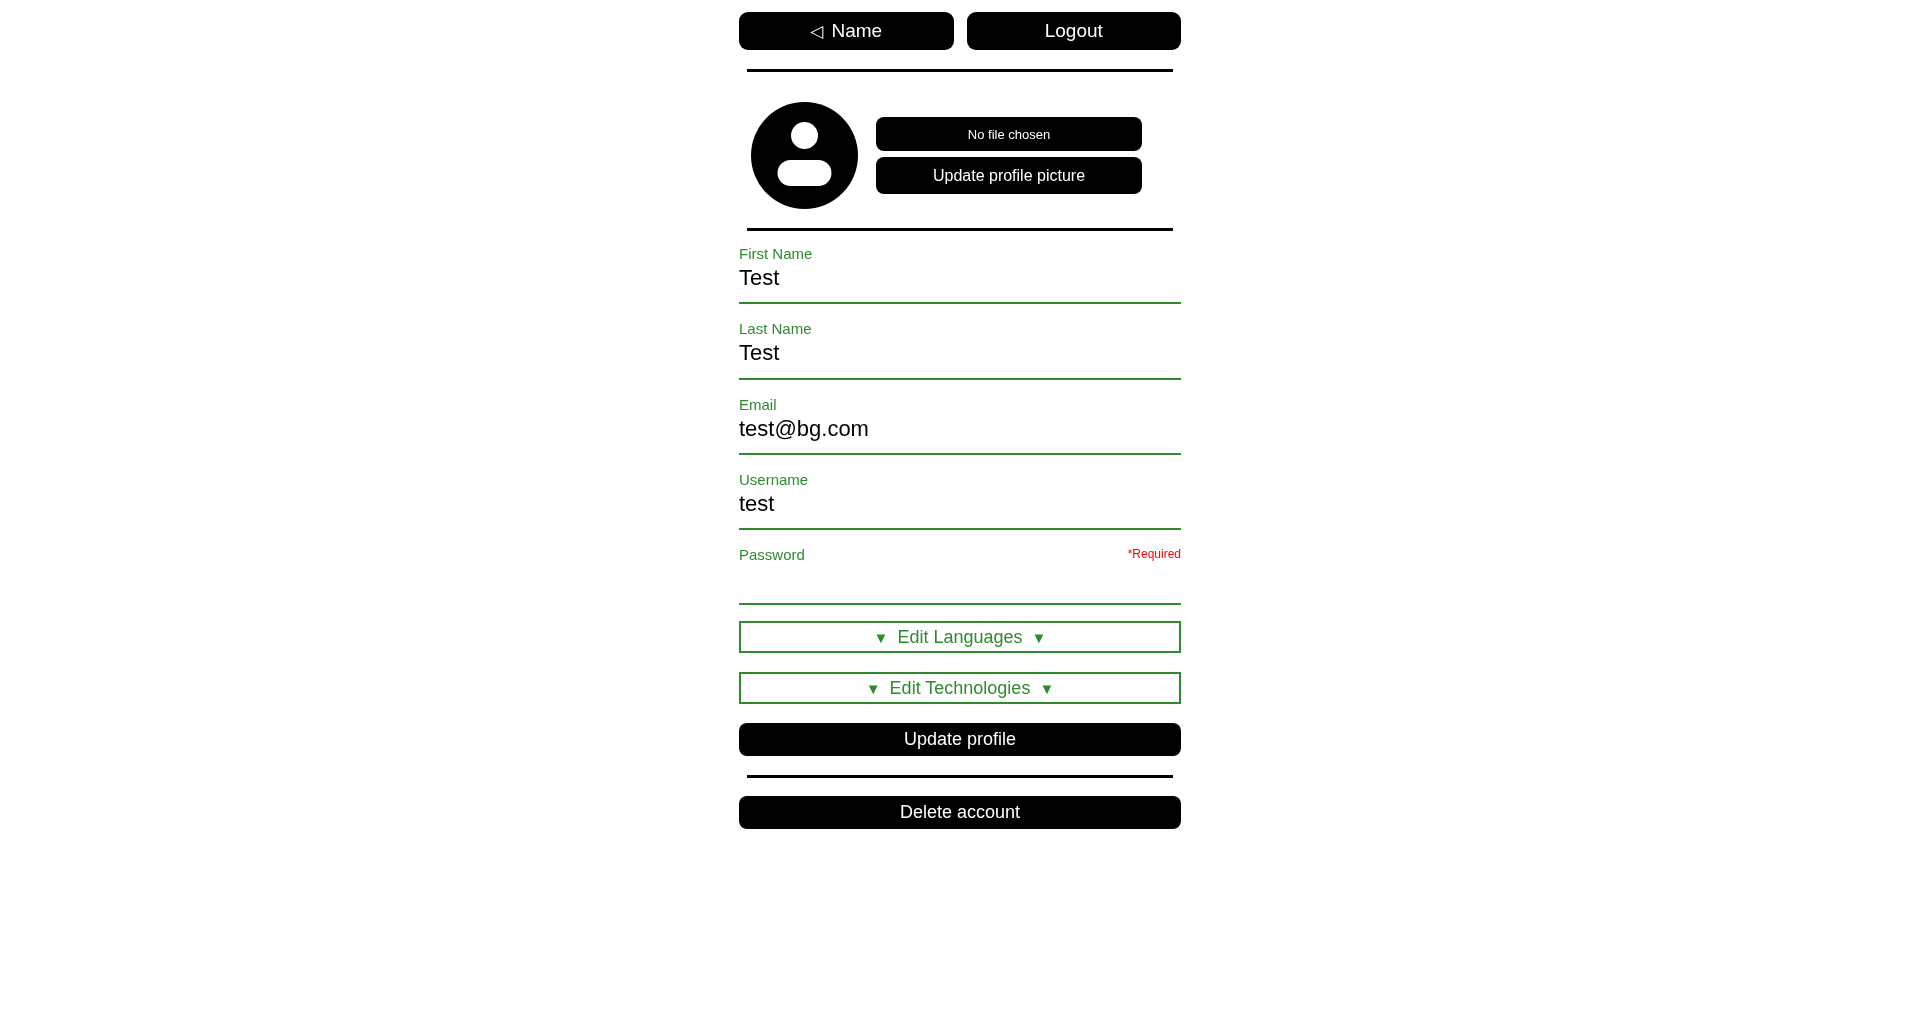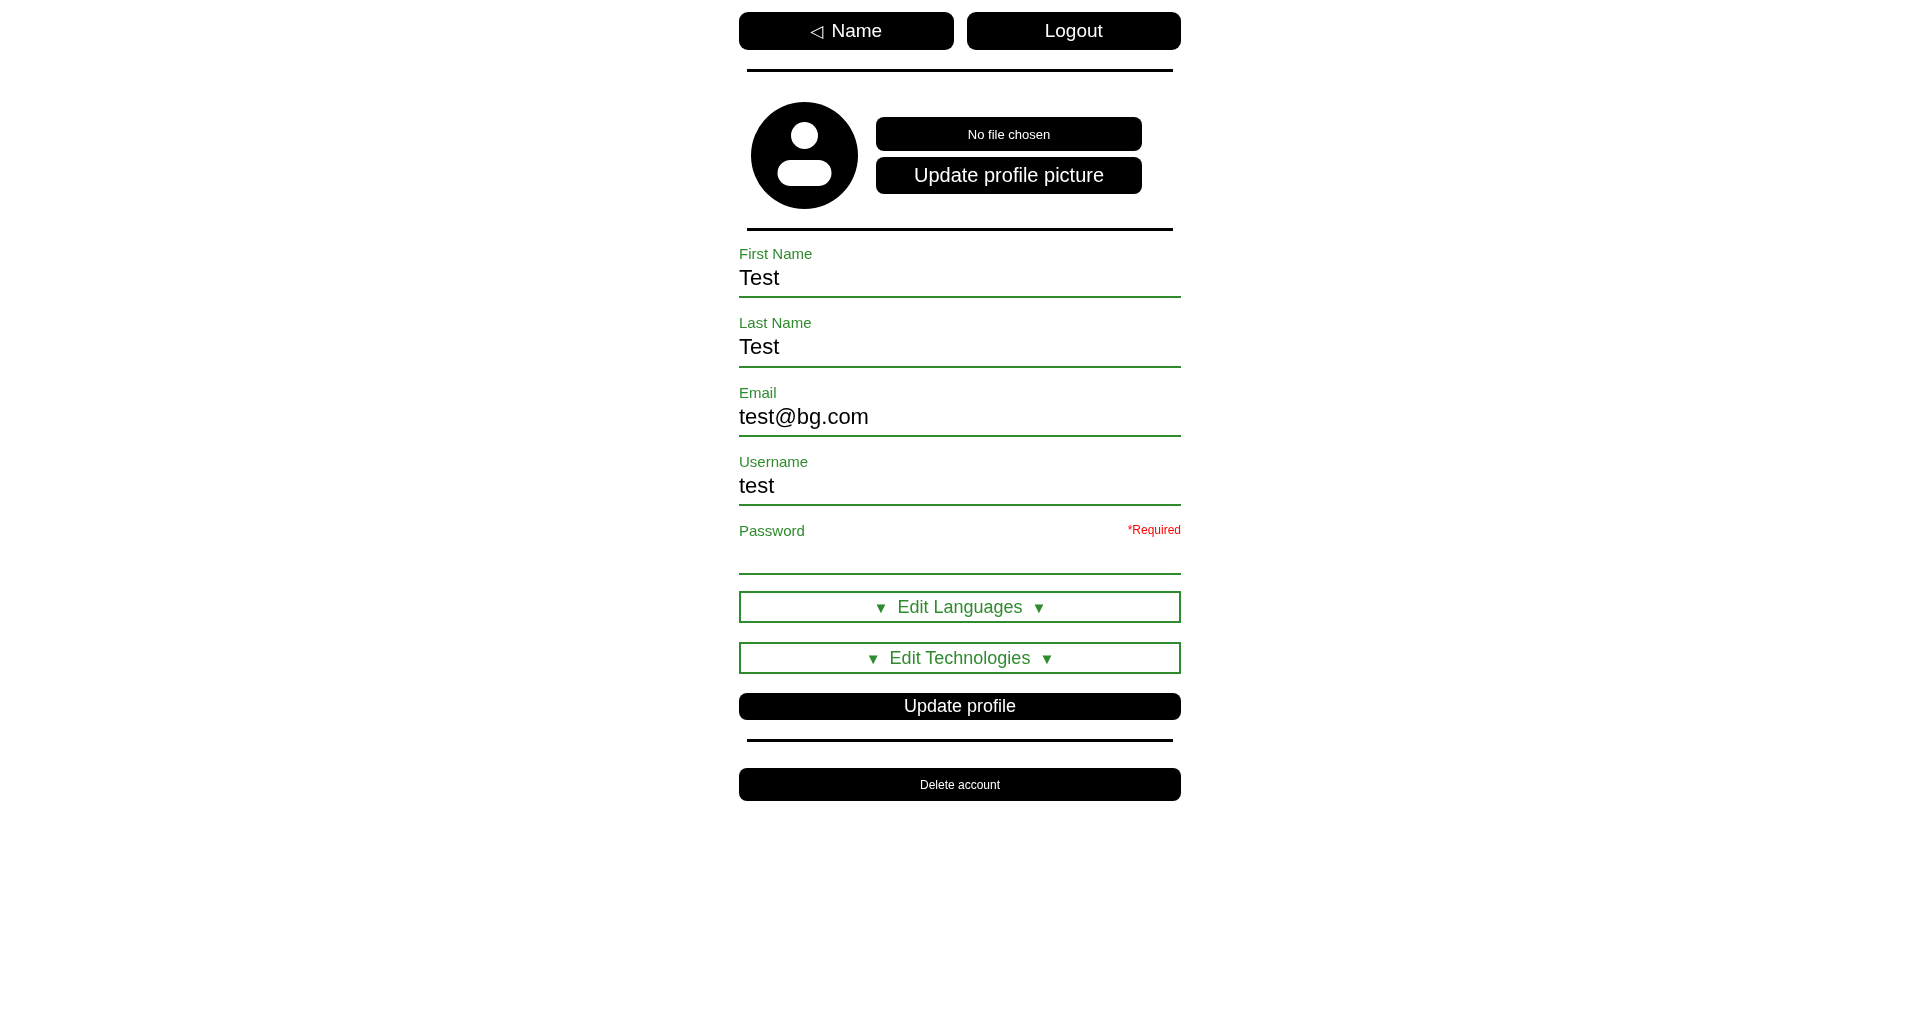--- a/index.html
+++ b/index.html
@@ -34,54 +34,54 @@
 
   
   .avatar-row {
     margin-top: 30px;
     display: flex; align-items: center; gap: 18px;
     padding-left: 12px;
   }
   .avatar { width: 107px; height: 107px; flex: none; display: block; }
   .file-col { width: 266px; display: flex; flex-direction: column; gap: 6px; }
   .file-btn   { height: 34px; font-size: 13px; border-radius: 8px; }
-  .update-pic-btn { height: 37px; font-size: 20px; border-radius: 8px; }
+  .update-pic-btn { height: 37px; font-size: 16px; border-radius: 8px; }
 
   .avatar-divider { margin-top: 30px; }
 
   
   .form { margin-top: 14px; }
   .field { margin-bottom: 16px; }
   .label-row { display: flex; justify-content: space-between; align-items: flex-start; }
   .field-label { color: var(--green); font-size: 15px; line-height: 17px; }
   .required-note { color: var(--red); font-size: 12px; line-height: 17px; }
   .field-input {
     display: block; width: 100%;
     border: none; border-bottom: 2px solid var(--green);
     outline: none; background: transparent;
     font-family: inherit; font-size: 22px; line-height: 1.15;
     color: #000000;
-    padding: 3px 0 6px 0;
+    padding: 3px 0 12px 0;
   }
 
   .outline-btn {
     width: 100%; height: 32px;
     background: #ffffff;
     border: 2px solid var(--green);
     color: var(--green);
     font-family: inherit; font-size: 18px;
     display: flex; align-items: center; justify-content: center; gap: 9px;
     cursor: pointer; border-radius: 0;
     margin-bottom: 19px;
   }
   .outline-btn .chev { font-size: 15px; line-height: 1; }
 
-  .update-profile-btn { width: 100%; height: 27px; font-size: 18px; border-radius: 8px; margin-top: 9px; }
+  .update-profile-btn { width: 100%; height: 33px; font-size: 18px; border-radius: 8px; margin-top: 9px; }
   .bottom-divider { margin: 16px 8px 0 8px; }
-  .delete-btn { width: 100%; height: 33px; font-size: 12px; border-radius: 8px; margin-top: 26px; }
+  .delete-btn { width: 100%; height: 33px; font-size: 18px; border-radius: 8px; margin-top: 18px; }
 
   :root { --green: #2e8b2e; --red: #ff0000; }
 </style>
 </head>
 <body>
 
 <div class="container">
 
   <div class="top-buttons">
     <button class="btn-black">

